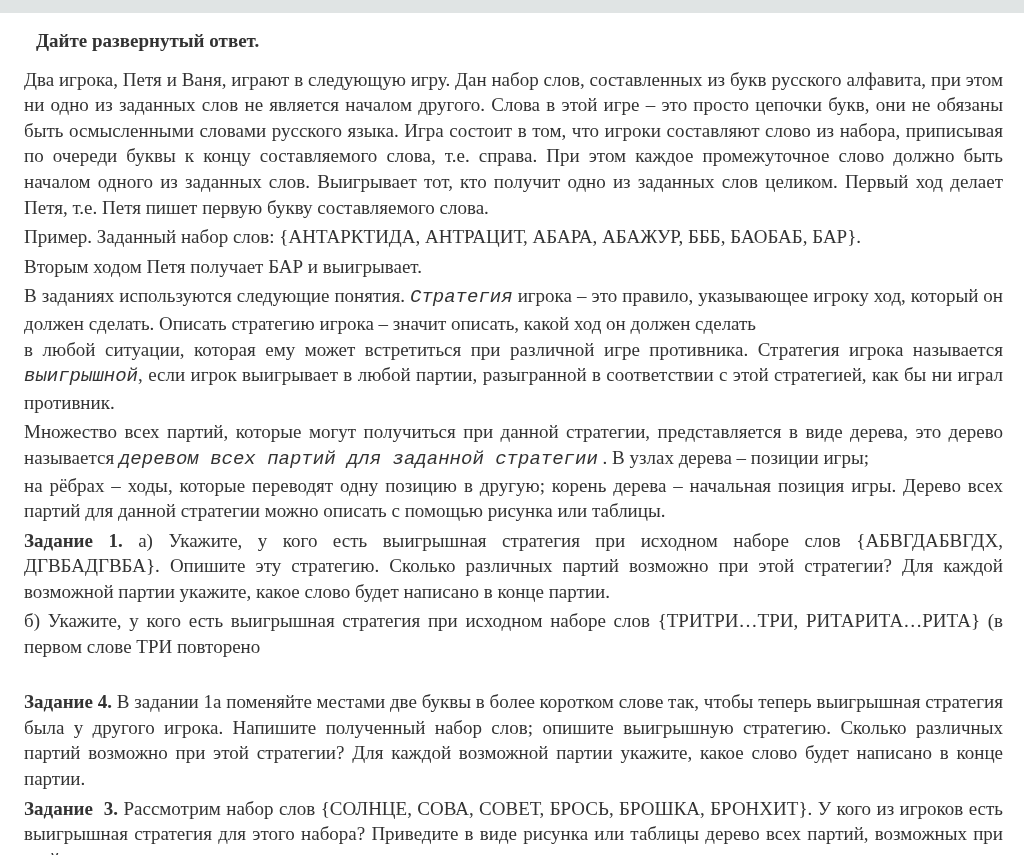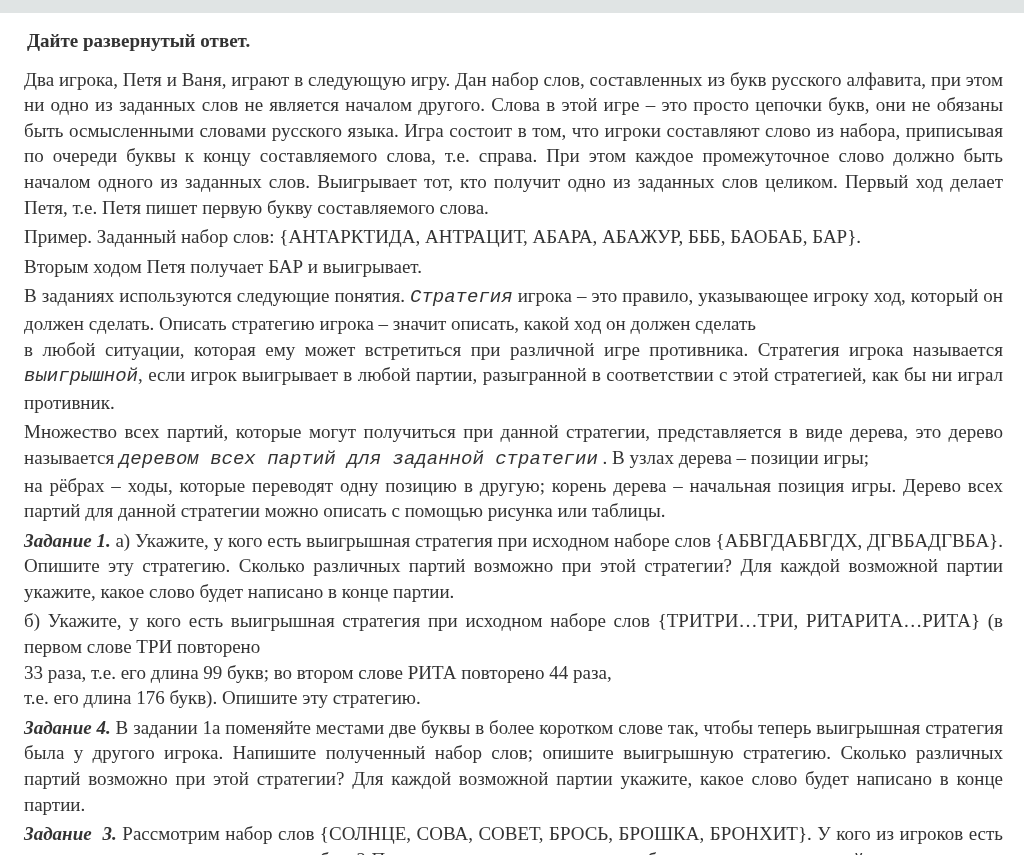--- a/index.html
+++ b/index.html
@@ -15,28 +15,28 @@
     height: 13px;
     background: #e0e4e4;
   }
   .doc {
     padding: 15px 17px 0 20px;
     color: #333333;
     font-size: 19px;
     line-height: 25.6px;
   }
   .heading {
-    margin: 0 0 13px 7px;
+    margin: 0 0 13px 16px;
     font-weight: bold;
   }
   p.para {
     margin: 4px;
     text-align: justify;
   }
-  .task-label { font-weight: bold; font-style: italic; }
+  .task-label { font-weight: bold; }
   .term { font-style: italic; font-family: Liberation Mono, monospace; }
 </style>
 </head>
 <body style="background: rgb(255, 255, 255);">
 
 <div class="topbar" style="background: rgb(224, 228, 228);"></div>
 
 <div class="doc" style="color: rgb(51, 51, 51);">
 
   <p class="heading">Дайте развернутый ответ.</p>
@@ -48,19 +48,19 @@
 
 
   <p class="para">Вторым ходом Петя получает БАР и выигрывает.</p>
 
   <p class="para"><span>В заданиях используются следующие понятия. </span><span class="term">Стратегия</span><span> игрока – это правило, указывающее игроку ход, который он должен сделать. Описать стратегию игрока – значит описать, какой ход он должен сделать</span><br><span>в любой ситуации, которая ему может встретиться при различной игре противника. Стратегия игрока называется </span><span class="term">выигрышной</span><span>, если игрок выигрывает в любой партии, разыгранной в соответствии с этой стратегией, как бы ни играл противник.</span></p>
 
   <p class="para"><span>Множество всех партий, которые могут получиться при данной стратегии, представляется в виде дерева, это дерево называется </span><span class="term">деревом всех партий для заданной стратегии</span><span> . В узлах дерева – позиции игры;</span><br><span>на рёбрах – ходы, которые переводят одну позицию в другую; корень дерева  – начальная позиция игры. Дерево всех партий для данной стратегии можно описать с помощью рисунка или таблицы.</span></p>
 
   <p class="para"><span class="task-label">Задание 1.</span><span> а) Укажите, у кого есть выигрышная стратегия при исходном наборе слов {АБВГДАБВГДХ, ДГВБАДГВБА}. Опишите эту стратегию. Сколько различных партий возможно при этой стратегии? Для каждой возможной партии укажите, какое слово будет написано в конце партии.</span></p>
 
-  <p class="para"><span>б) Укажите, у кого есть выигрышная стратегия при исходном наборе слов {ТРИТРИ…ТРИ, РИТАРИТА…РИТА} (в первом слове ТРИ повторено</span><br><span>33 раза, т.е. его длина 99 букв; во втором слове РИТА повторено 44 раза,</span><br><span>т.е. его длина 176 букв). Опишите эту стратегию.</span></p>
+  <p class="para"><span>б) Укажите, у кого есть выигрышная стратегия при исходном наборе слов {ТРИТРИ…ТРИ, РИТАРИТА…РИТА} (в первом слове ТРИ повторено</span><br><br></p>
 
   <p class="para"><span class="task-label">Задание 4.</span><span> В задании 1а поменяйте местами две буквы в более коротком слове так, чтобы теперь выигрышная стратегия была у другого игрока. Напишите полученный набор слов; опишите выигрышную стратегию. Сколько различных партий возможно при этой стратегии? Для каждой возможной партии укажите, какое слово будет написано в конце партии.</span></p>
 
   <p class="para"><span class="task-label">Задание&nbsp; 3.</span><span> Рассмотрим набор слов {СОЛНЦЕ, СОВА, СОВЕТ, БРОСЬ, БРОШКА, БРОНХИТ}. У кого из игроков есть выигрышная стратегия для этого набора? Приведите в виде рисунка или таблицы дерево всех партий, возможных при этой стратегии.</span></p>
 
 </div>
 
 </body></html>

